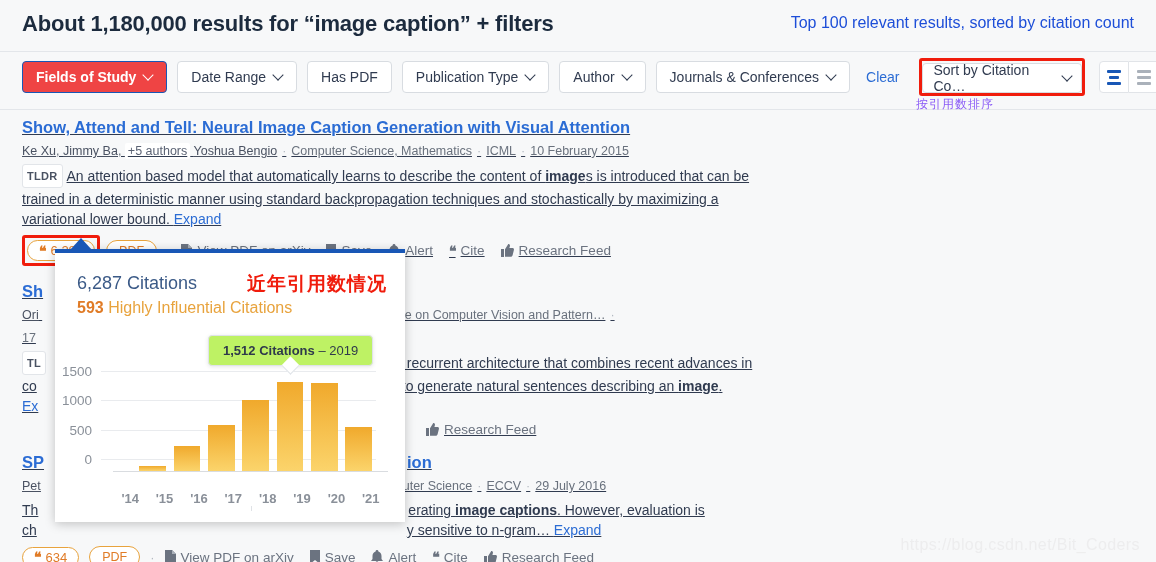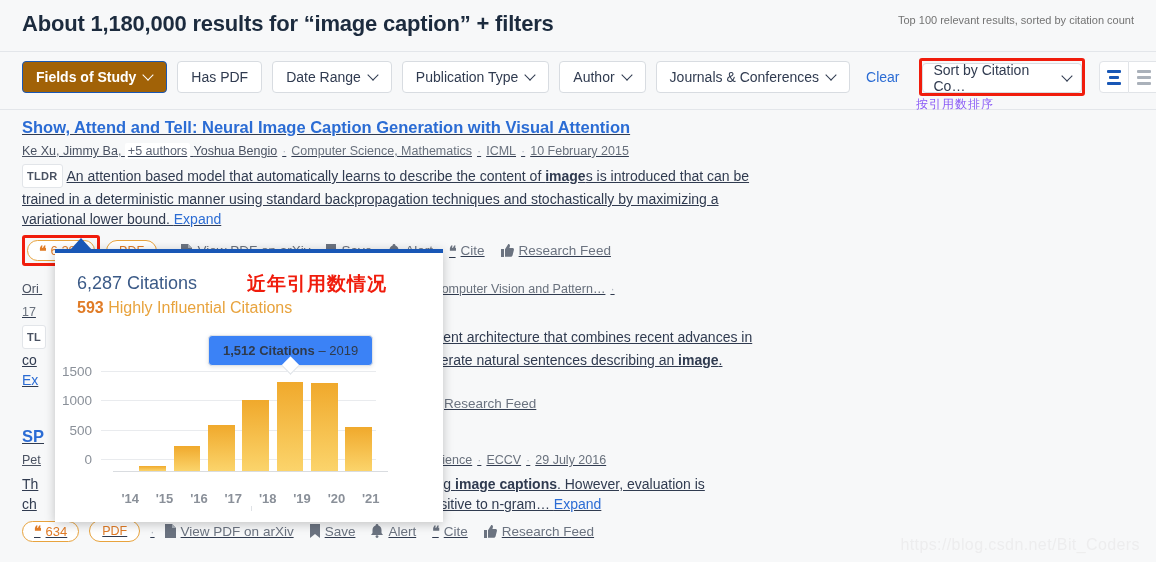--- a/index.html
+++ b/index.html
@@ -32,22 +32,22 @@
     font-size: 22px;
     font-weight: bold;
     color: #1c2b3e;
     letter-spacing: -0.2px;
     line-height: 28px;
   }
   .top-note {
     position: absolute;
     right: 22px;
     top: 14px;
-    font-size: 11px;
-    color: #737373;
+    font-size: 16px;
+    color: #1d4ed8;
     white-space: nowrap;
   }
   .hr {
     height: 1px;
     background: #e3e6ea;
     margin: 7px 0 0 0;
   }
 
   
   .filterbar {
@@ -68,21 +68,21 @@
     border-radius: 4px;
     background: #ffffff;
     color: #303b50;
     font-size: 14px;
     margin-right: 10px;
     white-space: nowrap;
     cursor: pointer;
     box-sizing: border-box;
   }
   .fbtn.primary {
-    background: #a16207;
+    background: #ef4444;
     border-color: #1857b6;
     color: #ffffff;
     font-weight: bold;
   }
   .chev {
     width: 9px;
     height: 9px;
     display: inline-block;
     position: relative;
     top: -2px;
@@ -271,21 +271,21 @@
     cursor: pointer;
     white-space: nowrap;
   }
   .act svg { display: block; }
 
   
   .popup {
     position: absolute;
     left: 55px;
     top: 249px;
-    width: 388px;
+    width: 350px;
     height: 269px;
     background: #ffffff;
     border-top: 4px solid #1857b6;
     box-shadow: 0 2px 10px rgba(0,0,0,0.22);
     z-index: 40;
   }
   .popup .pointer {
     position: absolute;
     top: -15px;
     left: 15px;
@@ -312,21 +312,21 @@
     color: #f01c0c;
     font-size: 19px;
     font-weight: bold;
     letter-spacing: 1px;
     white-space: nowrap;
   }
   .tooltip {
     position: absolute;
     left: 153px;
     top: 82px;
-    background: #3b82f6;
+    background: #bef264;
     border: 1px solid #dfe3e8;
     border-radius: 4px;
     box-shadow: 0 1px 4px rgba(0,0,0,0.10);
     padding: 7px 14px;
     font-size: 13px;
     color: #2f3a4b;
     white-space: nowrap;
     z-index: 3;
   }
   .tooltip b { font-weight: bold; }
@@ -440,25 +440,25 @@
     <div class="top-note">Top 100 relevant results, sorted by citation count</div>
   </div>
   <div class="hr"></div>
 
   <div class="filterbar">
     <div class="fbtn primary">
       <span>Fields of Study</span>
       <span class="chev"></span>
     </div>
     <div class="fbtn">
-      <span>Has PDF</span>
-    </div>
-    <div class="fbtn">
       <span>Date Range</span>
       <span class="chev"></span>
+    </div>
+    <div class="fbtn">
+      <span>Has PDF</span>
     </div>
     <div class="fbtn">
       <span>Publication Type</span>
       <span class="chev"></span>
     </div>
     <div class="fbtn">
       <span>Author</span>
       <span class="chev"></span>
     </div>
     <div class="fbtn">
@@ -538,20 +538,23 @@
           <svg width="13" height="13" viewBox="0 0 13 13">
               <path d="M0 5h3v8H0z" fill="#6b7380"></path>
               <path d="M4 5.2L7.3 0C8.6 0 9.2 1 8.9 2.2L8.4 4h3.1c1 0 1.7.9 1.4 1.9l-1.3 5.4c-.2.9-.9 1.5-1.8 1.5H4z" fill="#6b7380"></path>
             </svg>
           <span>Research Feed</span>
         </span>
       </div>
     </div>
 
     <div class="result" style="margin-top:14px;">
+      <div class="r-title">
+        <span>Sh</span>
+      </div>
       <div class="r-meta">
         <a>Ori</a>
         <span style="display:inline-block;width:305px"></span><span>Conference on Computer Vision and Pattern…</span><span class="dot">·</span>
       </div>
       <div class="r-meta">17</div>
       <div class="r-abs" style="margin-top:4px">
         <span class="tldr">TL</span><span style="display:inline-block;width:345px"></span><span>p recurrent architecture that combines recent advances in</span><br>
         <span>co</span><span style="display:inline-block;width:365px"></span><span>to generate natural sentences describing an </span><b>image</b><span>.</span><br>
         <span class="expand">Ex</span>
       </div>

